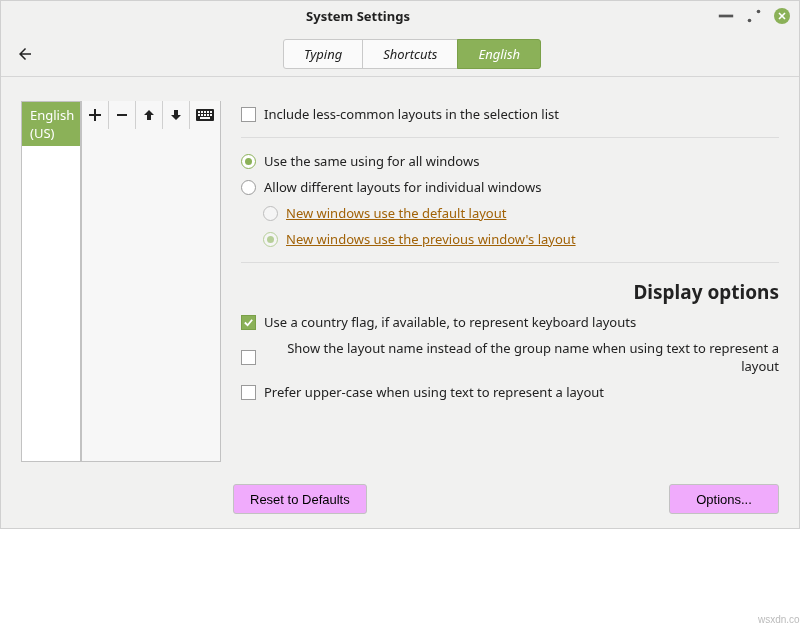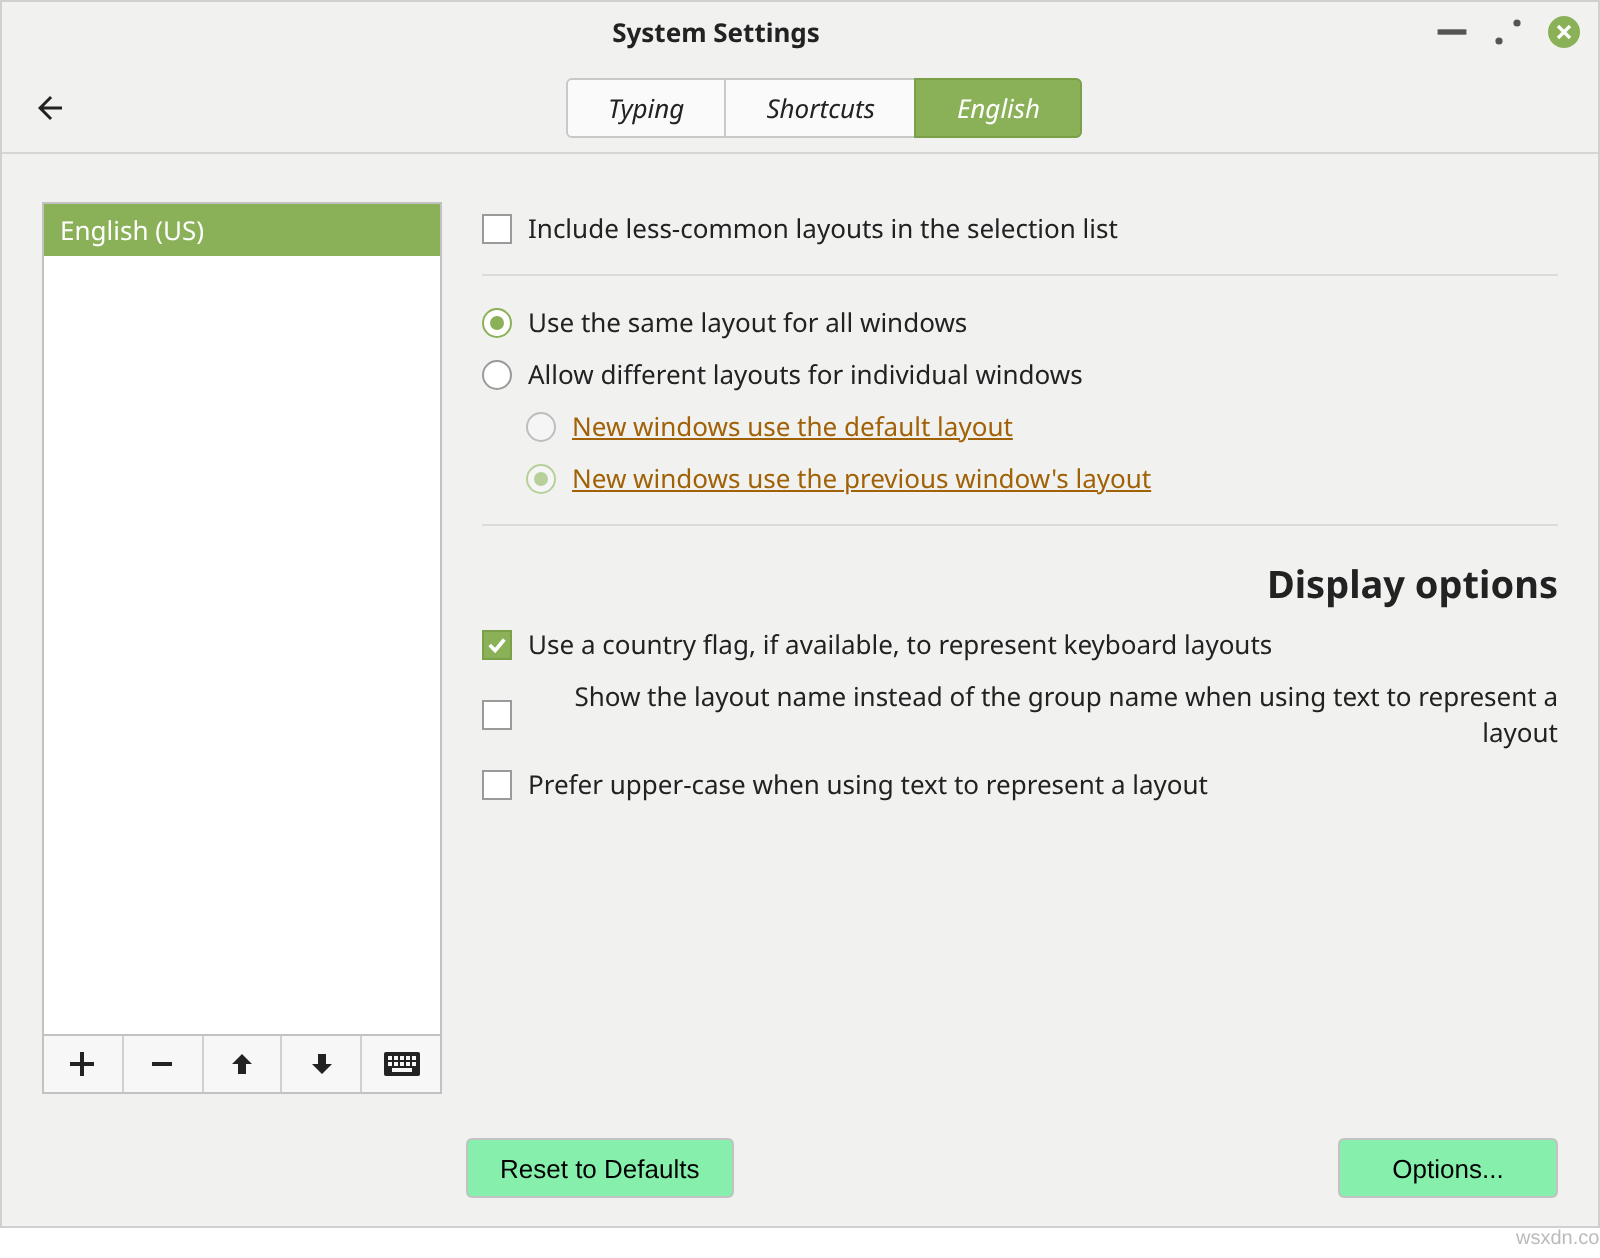--- a/index.html
+++ b/index.html
@@ -7,21 +7,21 @@
   body {
     font-family: "Noto Sans", "DejaVu Sans", "Segoe UI", Ubuntu, sans-serif;
     font-size: 13px;
     color: #222;
     background: #fff;
     width: 800px;
     height: 629px;
     overflow: hidden;
   }
   .window {
-    width:800px; height:614px;
+    width:800px; height:529px;
     background: #f1f1f0;
     display:flex; flex-direction:column;
     border:1px solid #d0d0d0;
   }
   
   .titlebar {
     height:30px;
     display:flex; align-items:center;
     padding: 0 8px;
     background:#f1f1f0;
@@ -68,21 +68,21 @@
   .tab.active {
     background:#8bb158; color:#fff; border-color:#7aa048;
   }
   
   .content {
     flex:1; display:flex; gap:20px;
     padding: 24px 20px 12px 20px;
     min-height:0;
   }
   .left-col {
-    width:200px; display:flex; flex-direction:column;
+    width:200px; display:flex; flex-direction:row;
   }
   .layout-list {
     flex:1;
     background:#fff;
     border:1px solid #c2c2c2;
     overflow:auto;
   }
   .layout-item {
     padding:4px 8px; font-size:13px; color:#fff;
     background:#8bb158;
@@ -133,21 +133,21 @@
   .opt-row.disabled .radio.selected { border-color:#b7cf99; }
 
   
   .footer {
     display:flex; align-items:center;
     padding:10px 20px 14px 20px;
     gap:12px;
   }
   .btn {
     height:30px; padding:0 16px;
-    background:#86efac; border:1px solid #c2c2c2; border-radius:3px;
+    background:#f0abfc; border:1px solid #c2c2c2; border-radius:3px;
     font-size:13px; cursor:pointer;
     display:flex; align-items:center;
   }
   .footer-spacer { flex:1; }
 
   .watermark {
     position:absolute; left:16px; top:614px; width:800px; height:15px;
     font-size:10px; color:#bbb; text-align:right; padding-right:8px;
     font-family: sans-serif;
   }
@@ -246,21 +246,21 @@
 
       <div class="opt-row">
         <span class="checkbox"></span>
         <label>Include less-common layouts in the selection list</label>
       </div>
 
       <hr class="hr">
 
       <div class="opt-row">
         <span class="radio selected"></span>
-        <label>Use the same layout for all windows</label>
+        <label>Use the same using for all windows</label>
       </div>
       <div class="opt-row">
         <span class="radio"></span>
         <label>Allow different layouts for individual windows</label>
       </div>
       <div class="opt-row sub disabled">
         <span class="radio"></span>
         <label>New windows use the default layout</label>
       </div>
       <div class="opt-row sub disabled">

